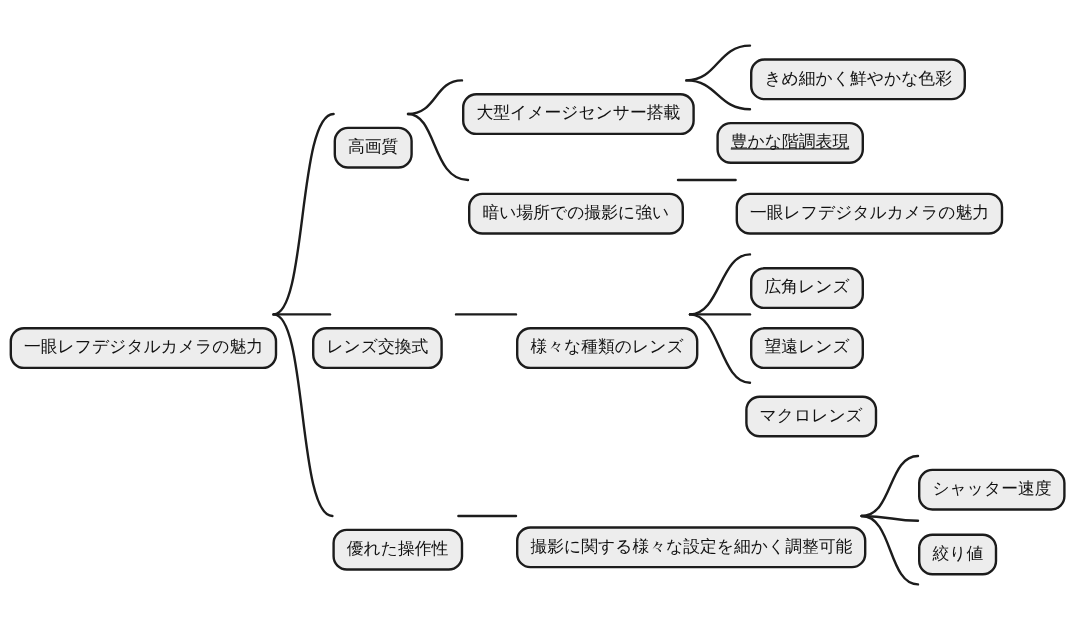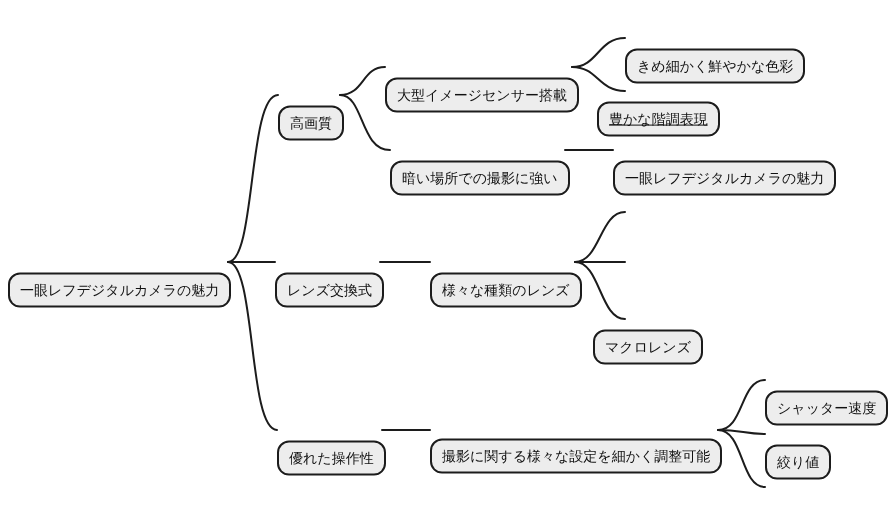--- a/index.html
+++ b/index.html
@@ -66,27 +66,29 @@
   <div class="node" style="left:385px;top:67px;min-width:187px;">大型イメージセンサー搭載</div>
 
   <div class="node" style="left:625px;top:38px;min-width:175px;">きめ細かく鮮やかな色彩</div>
 
   <div class="node" style="left:597px;top:91px;min-width:118px;text-decoration:underline;">豊かな階調表現</div>
 
   <div class="node" style="left:390px;top:150px;min-width:175px;">暗い場所での撮影に強い</div>
 
   <div class="node" style="left:613px;top:150px;min-width:210px;">一眼レフデジタルカメラの魅力</div>
 
-  <div class="node" style="left:275px;top:262px;min-width:105px;">レンズ交換式</div>
+  <div class="node" style="left:260px;top:262px;min-width:105px;">レンズ交換式</div>
 
   <div class="node" style="left:430px;top:262px;min-width:145px;">様々な種類のレンズ</div>
 
+  <div class="node" style="left:625px;top:212px;min-width:92px;">広角レンズ</div>
 
+  <div class="node" style="left:625px;top:262px;min-width:92px;">望遠レンズ</div>
 
-  <div class="node" style="left:593px;top:319px;min-width:106px;">マクロレンズ</div>
+  <div class="node" style="left:621px;top:319px;min-width:106px;">マクロレンズ</div>
 
   <div class="node" style="left:277px;top:430px;min-width:105px;">優れた操作性</div>
 
   <div class="node" style="left:430px;top:428px;min-width:288px;">撮影に関する様々な設定を細かく調整可能</div>
 
   <div class="node" style="left:765px;top:380px;min-width:118px;">シャッター速度</div>
 
   <div class="node" style="left:765px;top:434px;min-width:62px;">絞り値</div>
 
 

